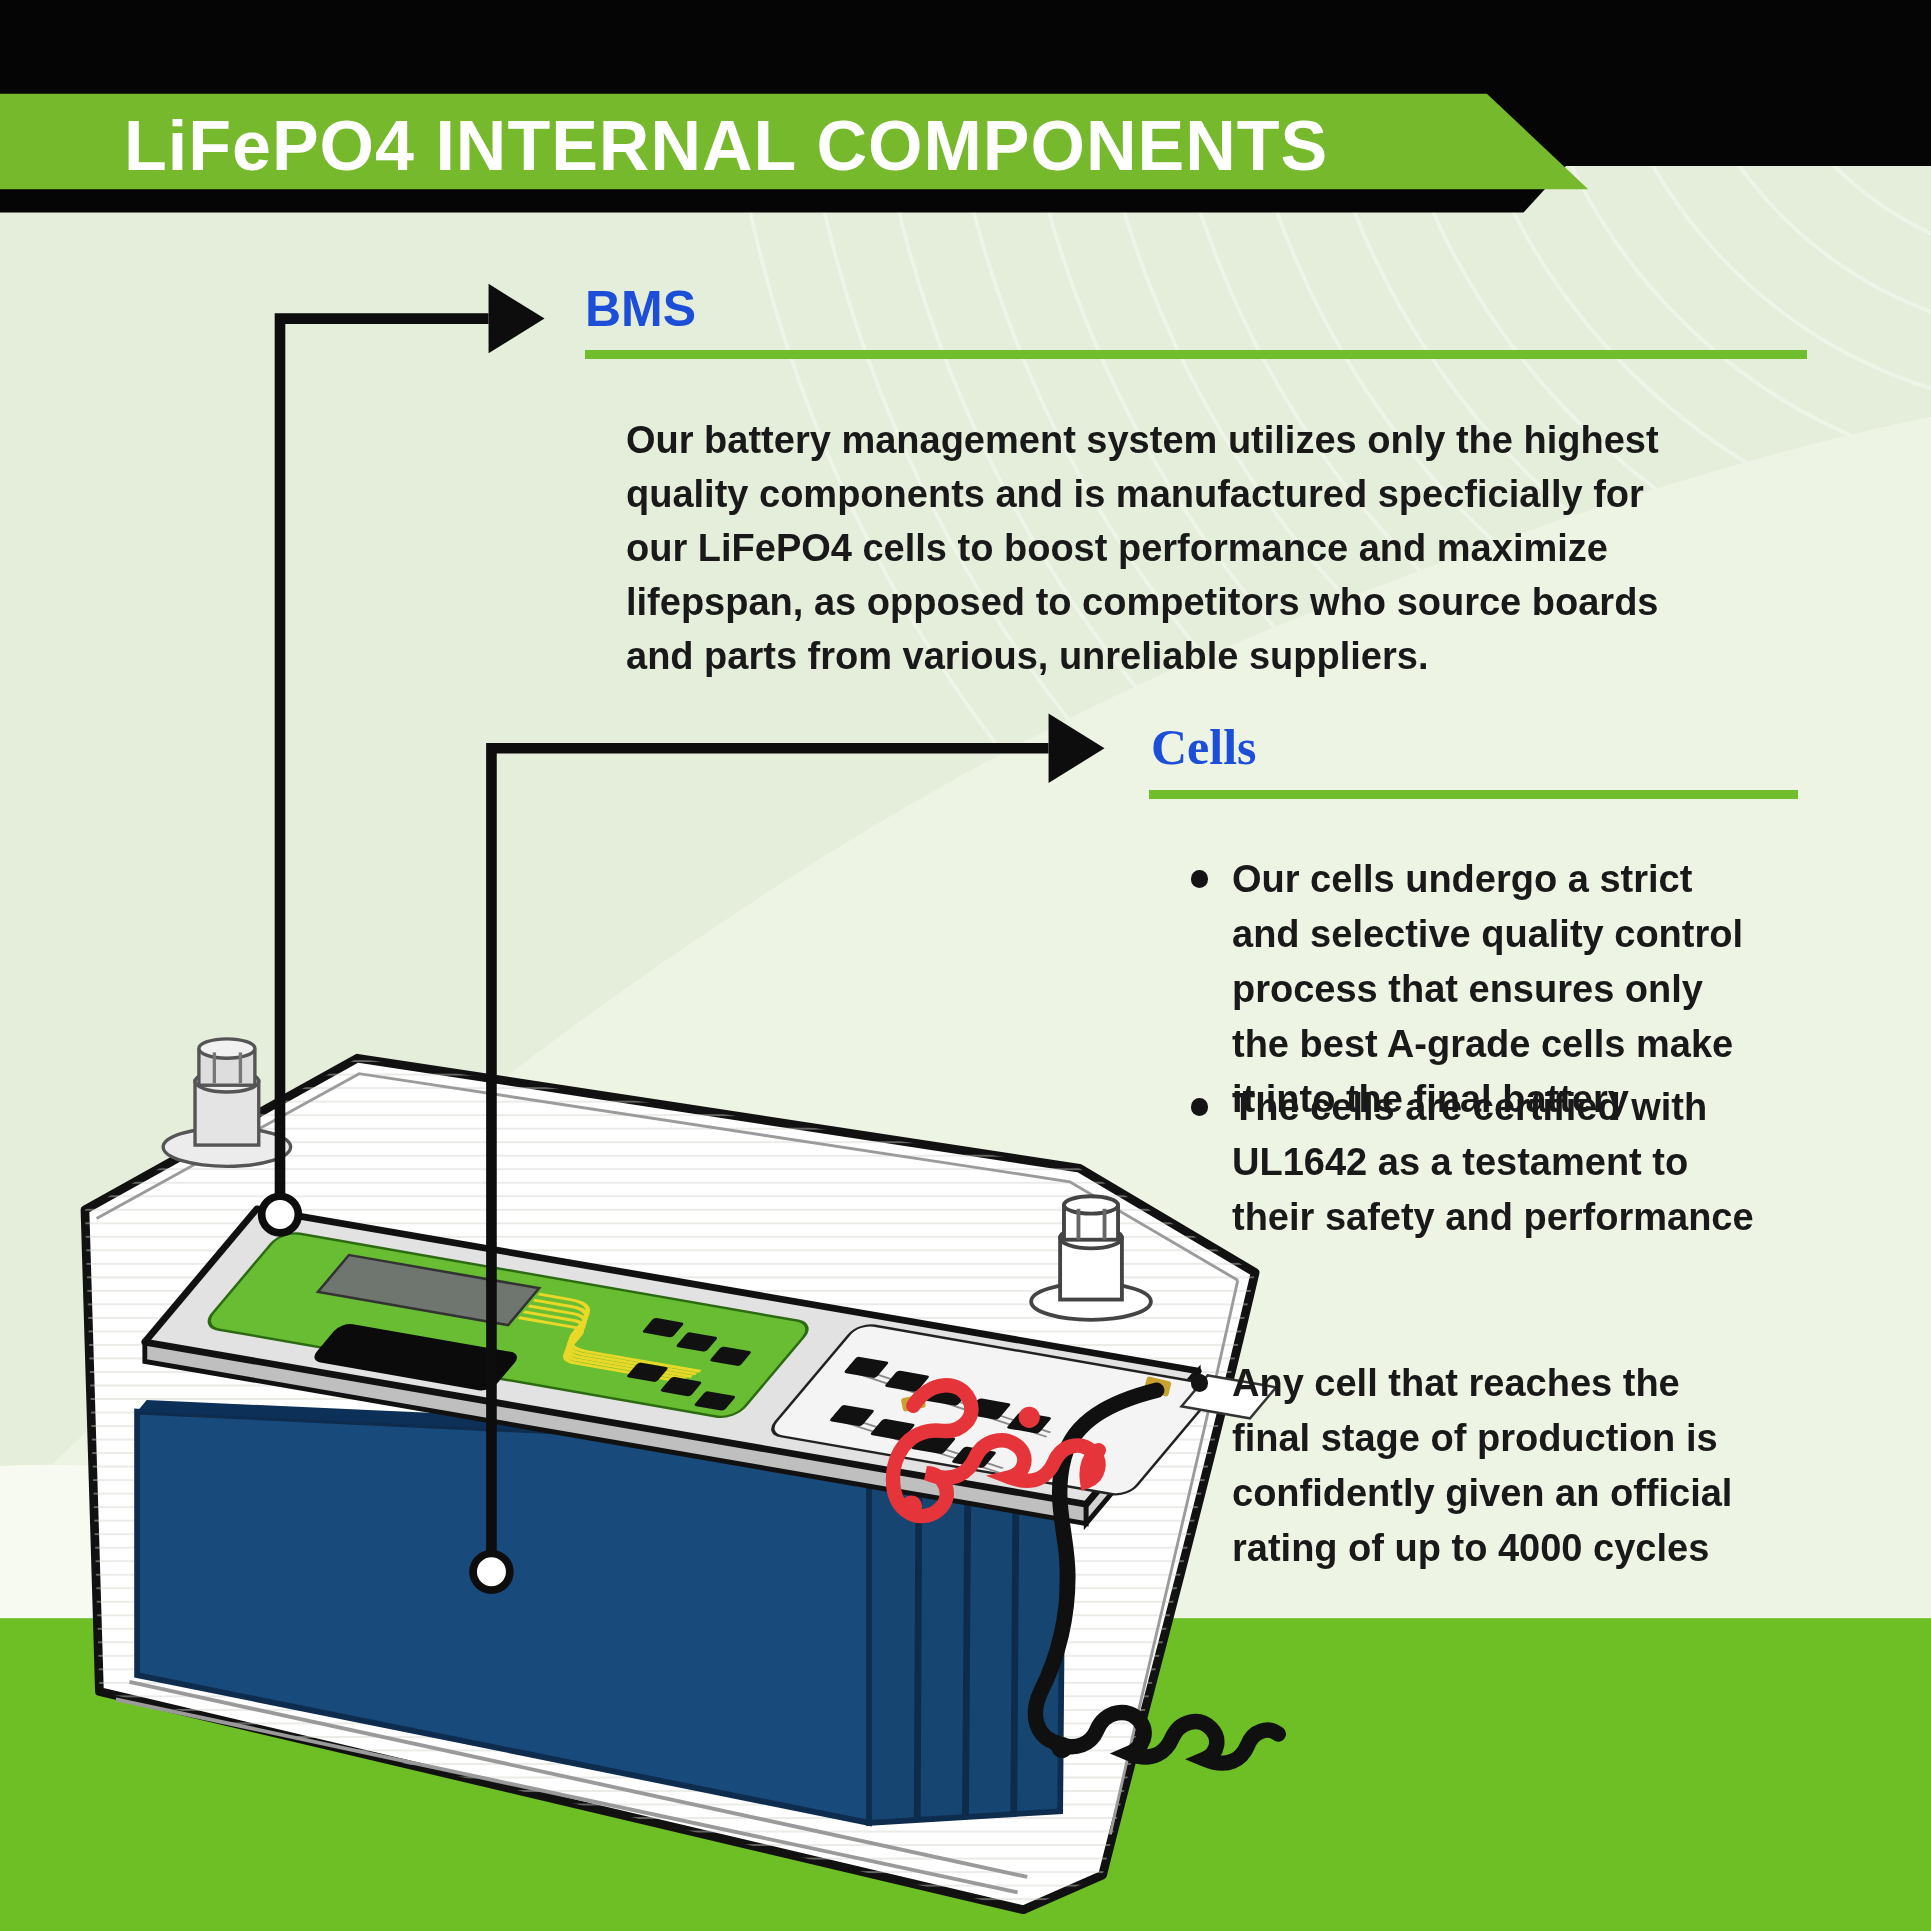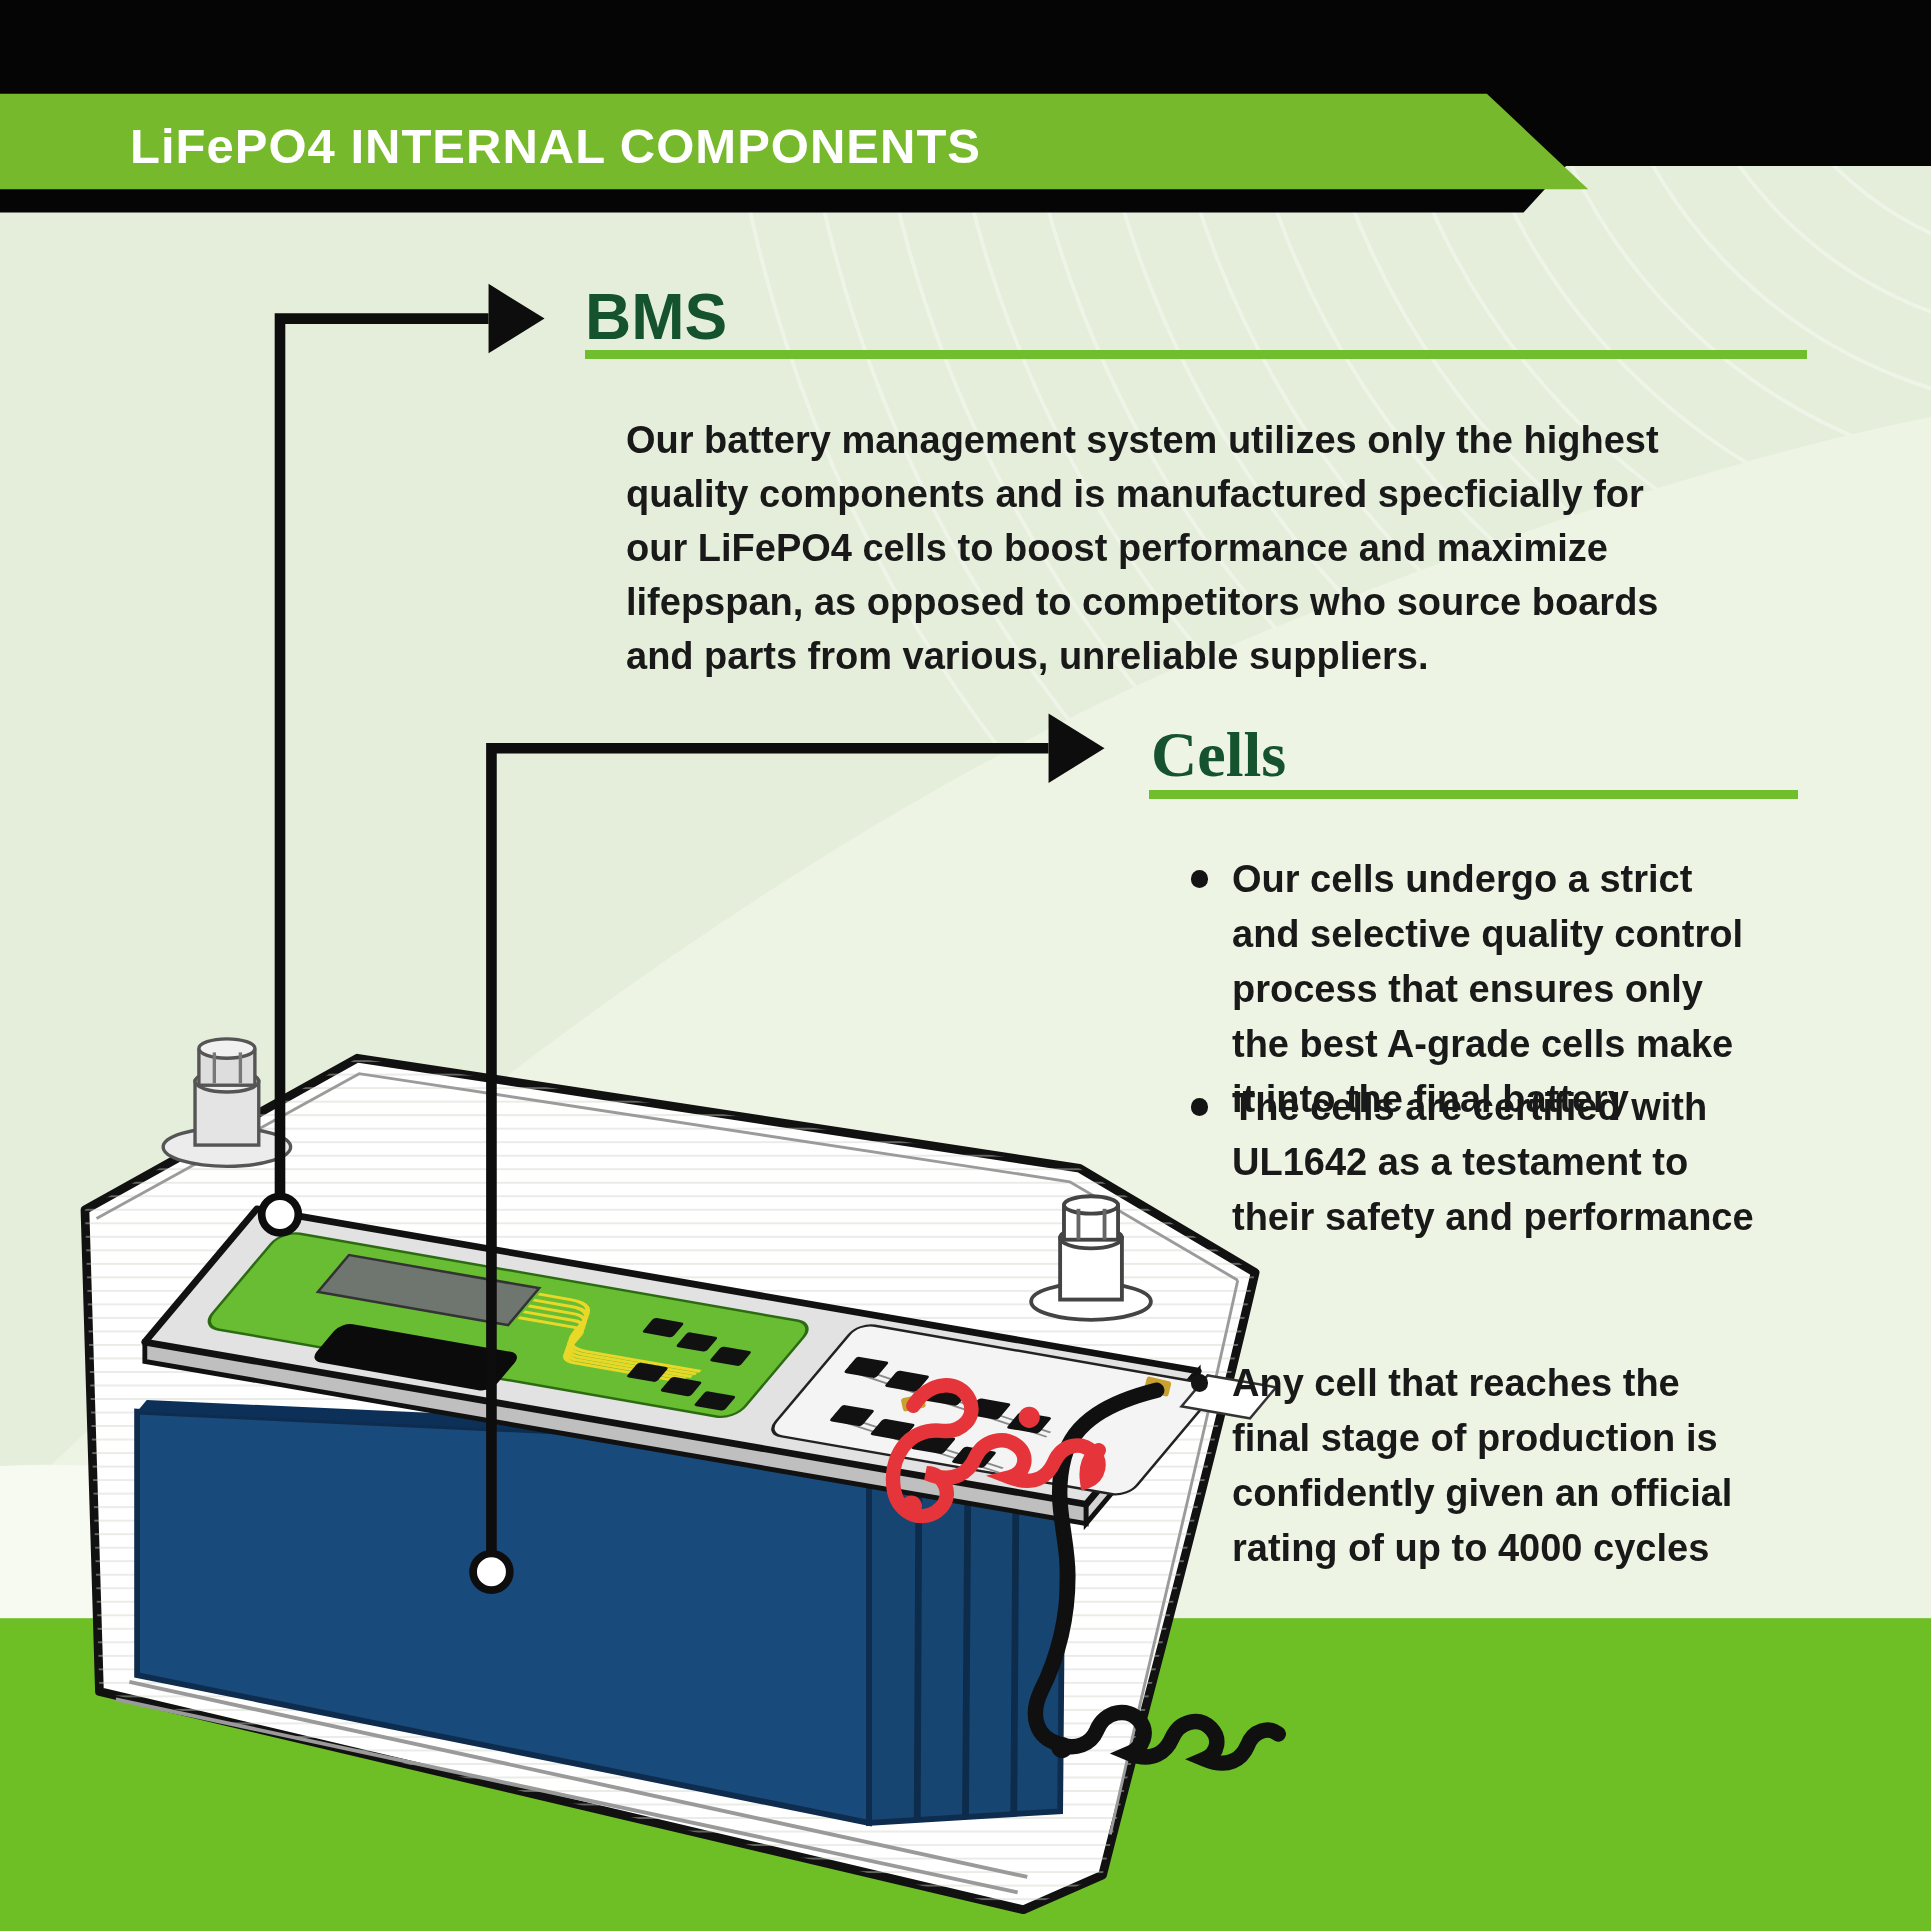--- a/index.html
+++ b/index.html
@@ -2,24 +2,24 @@
 <html style="--ribbon-green: #77b92c; --underline-green: #70bd2d; --band-green: #6ebe26; --pcb-green: #68bd33; --trace-yellow: #ead829; --cell-blue: #184a7c; --cell-side: #164572; --cell-top: #0d3058; --wire-red: #e5353b; --wire-black: #101010; --bg-base: #e5eeda; --bg-pale: #eef4e4; --text: #191919;"><head>
 <meta charset="utf-8">
 <style>
   html,body{margin:0;padding:0;}
   body{width:1931px;height:1931px;position:relative;overflow:hidden;
        font-family:"Liberation Sans","DejaVu Sans",sans-serif;background:var(--bg-base,#e5eeda);}
   #stage{position:absolute;inset:0;}
   svg{position:absolute;left:0;top:0;}
   .txt{position:absolute;font-weight:bold;color:var(--text,#191919);white-space:pre-line;}
   
-  .ribbon-title{position:absolute;left:130px;top:102px;width:1410px;height:89px;
-    font-size:49px;font-weight:bold;color:#ffffff;letter-spacing:1px;line-height:89px;z-index:4;}
-  
-  .sec-title{position:absolute;font-size:64px;font-weight:bold;color:#14532d;z-index:3;}
+  .ribbon-title{position:absolute;left:124px;top:102px;width:1410px;height:89px;
+    font-size:70px;font-weight:bold;color:#ffffff;letter-spacing:1px;line-height:89px;z-index:4;}
+  
+  .sec-title{position:absolute;font-size:50px;font-weight:bold;color:#1d4ed8;z-index:3;}
   .underline{position:absolute;height:8.7px;background:var(--underline-green,#70bd2d);z-index:3;}
   
   .bms-body{left:626px;top:378px;width:1246px;font-size:38px;line-height:54px;z-index:3;margin-top:35px;}
   
   .bullet{position:absolute;left:1191px;width:676px;z-index:3;}
   .bullet .b-dot{position:absolute;left:0;top:18.3px;width:17.4px;height:17.4px;border-radius:50%;
     background:#141414;}
   .bullet .b-text{margin-left:41px;font-size:38px;line-height:55px;font-weight:bold;
     color:var(--text,#191919);white-space:pre-line;}
   .b1{top:807px;margin-top:45px;} .b2{top:1080px;} .b3{top:1356px;}

